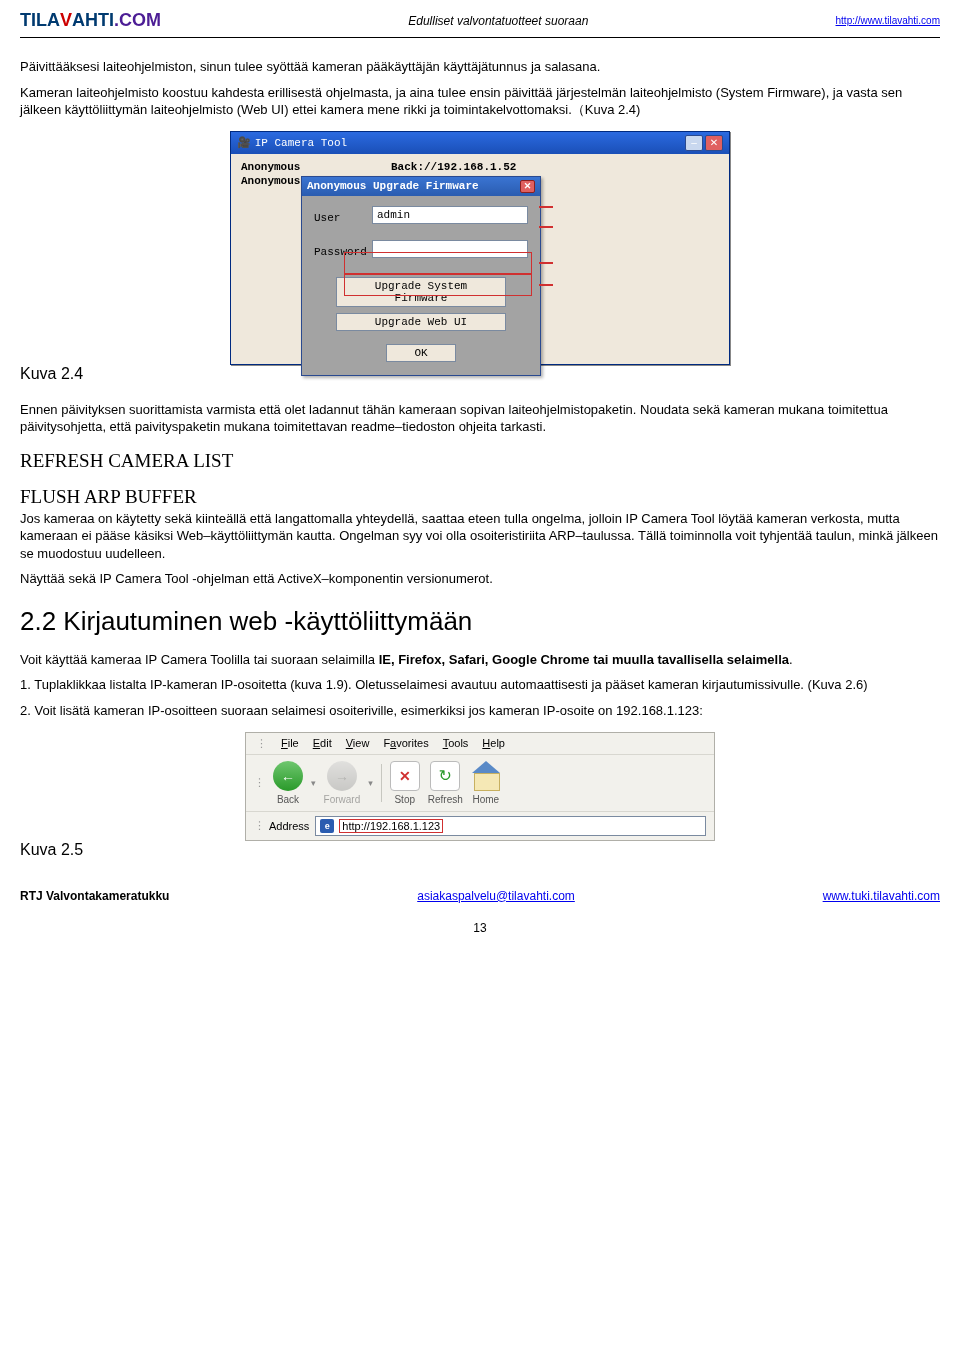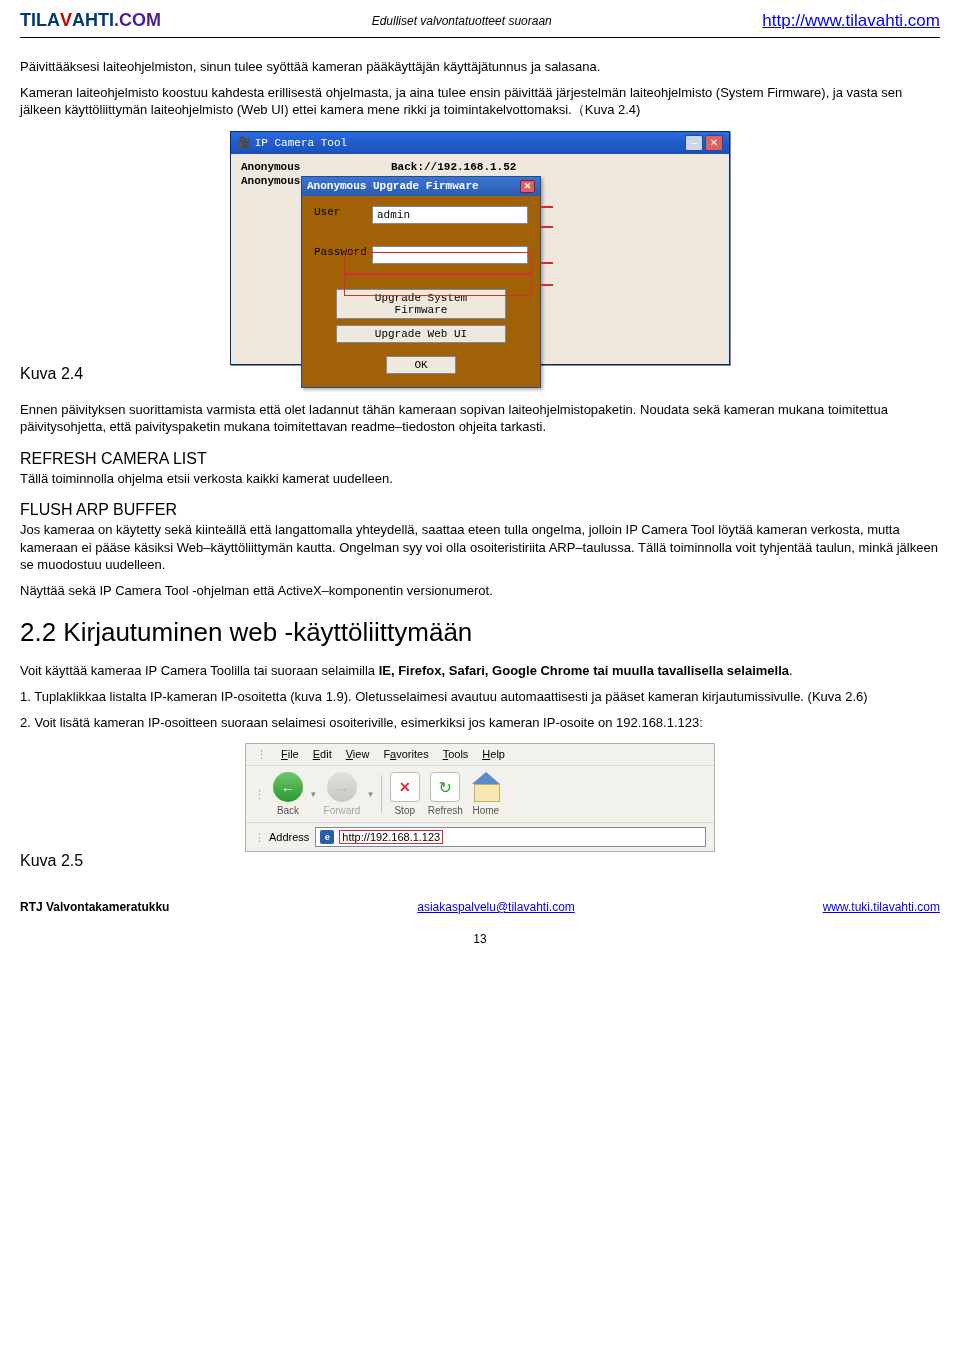--- a/index.html
+++ b/index.html
@@ -27,28 +27,28 @@
     font-size: 18px;
     color: #003a70;
   }
   .logo .accent { color: #cc0000; }
   .logo .suffix { color: #4c1d95; }
   .header-center {
     font-style: italic;
     font-size: 12px;
   }
   .header-right {
-    font-size: 17px;
+    font-size: 10px;
     color: #0000ee;
     text-decoration: underline;
   }
   .content p { margin-bottom: 8px; line-height: 1.35; }
   .fig-wrap { text-align: center; margin: 12px 0 18px 0; }
   .fig-caption { text-align: left; font-size: 16px; }
-  .section-title { font-family: Liberation Sans, sans-serif; font-size: 16px; margin-top: 14px; margin-bottom: 2px; display: block; }
+  .section-title { font-family: Liberation Serif, serif; font-size: 19px; margin-top: 14px; margin-bottom: 2px; display: block; }
   h2.big { font-family: Arial, sans-serif; font-size: 26px; font-weight: normal; margin: 18px 0 14px 0; }
 
   
   .win-outer {
     display: inline-block;
     width: 500px;
     text-align: left;
     background: #e8f0f0;
     border: 1px solid #002a80;
     font-family: "Courier New", monospace;
@@ -72,38 +72,38 @@
   }
   .win-btn.close { background: #e06060; }
   .win-body { background: #efe8dc; padding: 6px 4px 0 4px; position: relative; min-height: 210px;}
   .list-row { display: flex; gap: 30px; padding: 1px 6px; }
   .list-row .c1 { font-weight: bold; width: 120px; }
   .list-row .c2 { font-weight: bold; color: #000; }
   .dlg {
     position: absolute;
     left: 70px; top: 22px;
     width: 240px;
-    background: #a16207;
+    background: #a3a3a3;
     border: 1px solid #2a4a90;
     box-shadow: 2px 2px 3px rgba(0,0,0,.3);
   }
   .dlg-title {
     background: linear-gradient(#3a74d2,#2a5cb0);
     color: #fff;
     font-family: "Courier New", monospace;
     font-weight: bold;
     font-size: 11px;
     padding: 3px 5px;
     display: flex;
     justify-content: space-between;
     align-items: center;
   }
   .dlg-title .close-x { width:15px;height:13px;background:#e06060;border:1px solid #8a2020;border-radius:2px;color:#fff;display:flex;align-items:center;justify-content:center;font-size:9px;font-family:Arial,sans-serif;}
   .dlg-body { padding: 10px 12px 10px 12px; }
-  .form-row { display: flex; align-items: flex-start; margin-bottom: 22px; }
+  .form-row { display: flex; align-items: flex-end; margin-bottom: 16px; }
   .form-row .lbl { width: 70px; font-family:"Courier New",monospace; font-size:11px; }
   .form-row input {
     flex: 1; border: 1px solid #7a8aa0; height: 18px; padding: 0 4px;
     font-family: "Courier New", monospace; font-size: 11px; background:#fff;
   }
   .btn-row { text-align: center; margin-top: 6px; }
   .btn {
     display: inline-block;
     font-family: "Courier New", monospace;
     font-size: 11px;
@@ -257,21 +257,20 @@
         <div class="red-line rl3"></div>
         <div class="red-line rl4"></div>
       </div>
     </div>
     <div class="fig-caption">Kuva 2.4</div>
   </div>
 
   <p>Ennen päivityksen suorittamista varmista että olet ladannut tähän kameraan sopivan laiteohjelmistopaketin. Noudata sekä kameran mukana toimitettua päivitysohjetta, että paivityspaketin mukana toimitettavan readme–tiedoston ohjeita tarkasti.</p>
 
   <span class="section-title">REFRESH CAMERA LIST</span>
-  <p>Tällä toiminnolla ohjelma etsii verkosta kaikki kamerat uudelleen.</p>
 
   <span class="section-title">FLUSH ARP BUFFER</span>
   <p>Jos kameraa on käytetty sekä kiinteällä että langattomalla yhteydellä, saattaa eteen tulla ongelma, jolloin IP Camera Tool löytää kameran verkosta, mutta kameraan ei pääse käsiksi Web–käyttöliittymän kautta. Ongelman syy voi olla osoiteristiriita ARP–taulussa. Tällä toiminnolla voit tyhjentää taulun, minkä jälkeen se muodostuu uudelleen.</p>
 
   <p>Näyttää sekä IP Camera Tool -ohjelman että ActiveX–komponentin versionumerot.</p>
 
   <h2 class="big">2.2 Kirjautuminen web -käyttöliittymään</h2>
 
   <p>
     <span>Voit käyttää kameraa IP Camera Toolilla tai suoraan selaimilla </span><b>IE, Firefox, Safari, Google Chrome tai muulla tavallisella selaimella</b><span>.</span>

